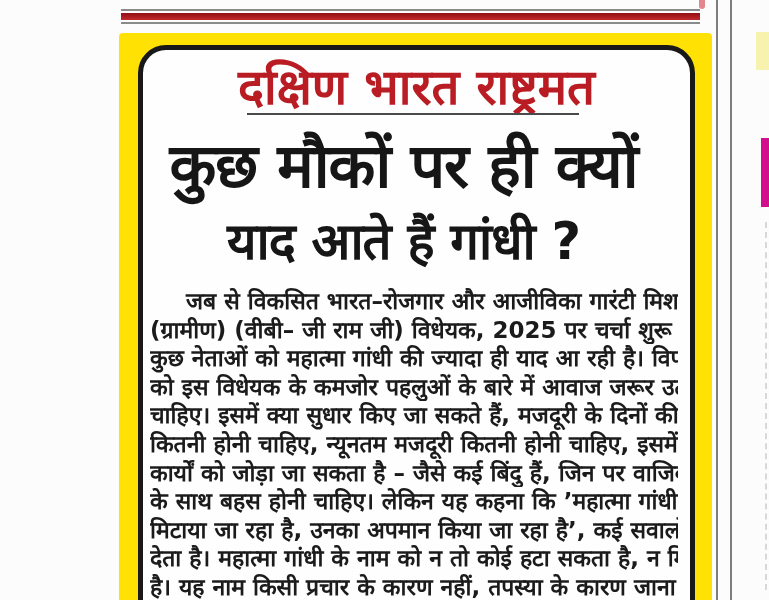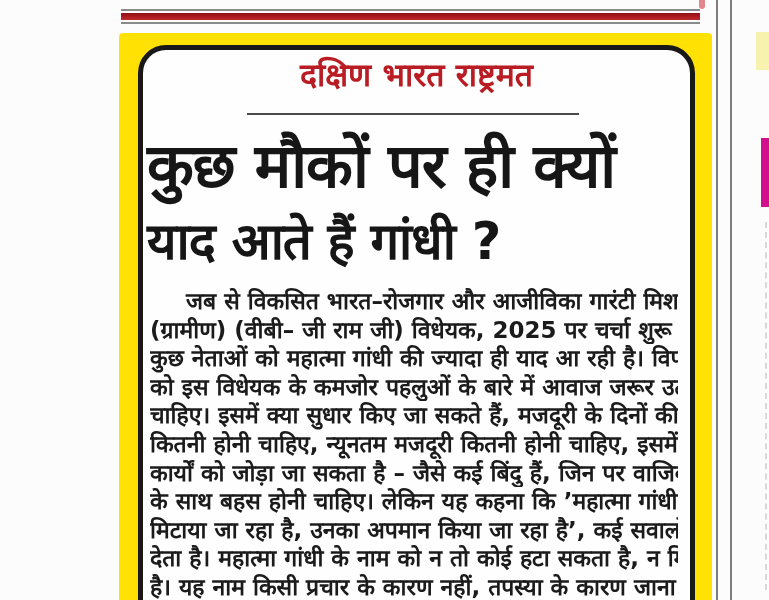--- a/index.html
+++ b/index.html
@@ -46,37 +46,37 @@
     left: 138px; top: 45px; width: 557px; height: 590px;
     background: #fefefe;
     border: 5px solid var(--frame-border-black);
     border-radius: 28px 28px 0 0;
   }
 
   .masthead {
     position: absolute;
     left: 143px; top: 52px; width: 547px;
     text-align: center;
-    font-size: 32px;
+    font-size: 49px;
     font-weight: 800;
     color: var(--masthead-red);
     letter-spacing: 0px;
     white-space: nowrap;
   }
 
   .masthead-divider {
     position: absolute;
     left: 247px; top: 113px; width: 332px; height: 2px;
     background: var(--divider-gray);
   }
 
   .headline {
     position: absolute;
-    left: 147px; width: 547px;
-    text-align: left;
+    left: 130px; width: 547px;
+    text-align: center;
     font-weight: 800;
     color: var(--headline-black);
     white-space: nowrap;
     letter-spacing: -1px;
   }
   .headline-line1 { top: 128px; font-size: 61px; line-height: 76px; }
   .headline-line2 { top: 204px; font-size: 51px; line-height: 76px; }
 
   .article-body {
     position: absolute;

